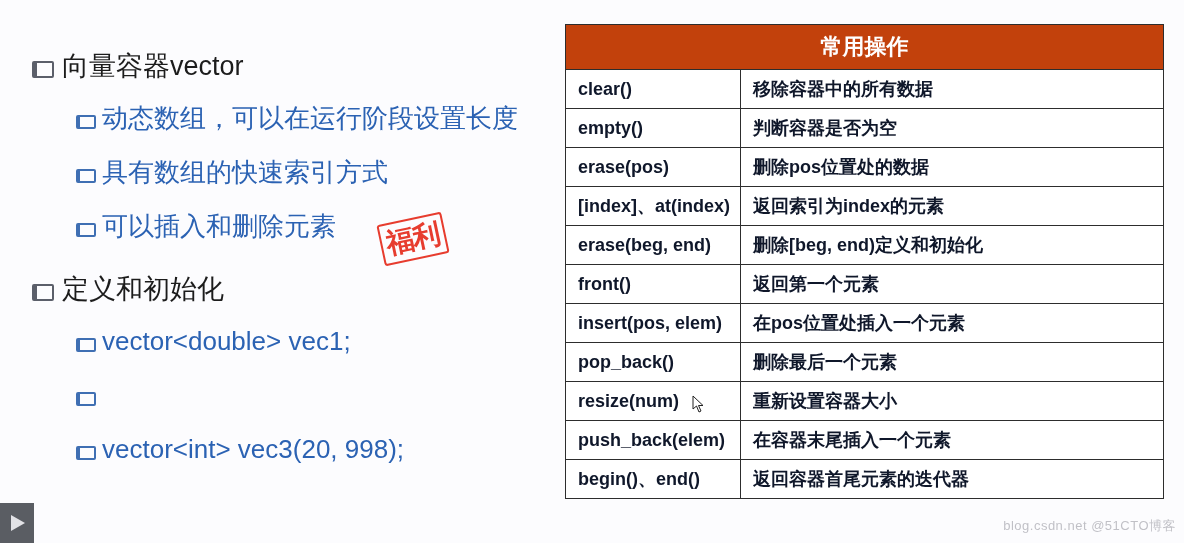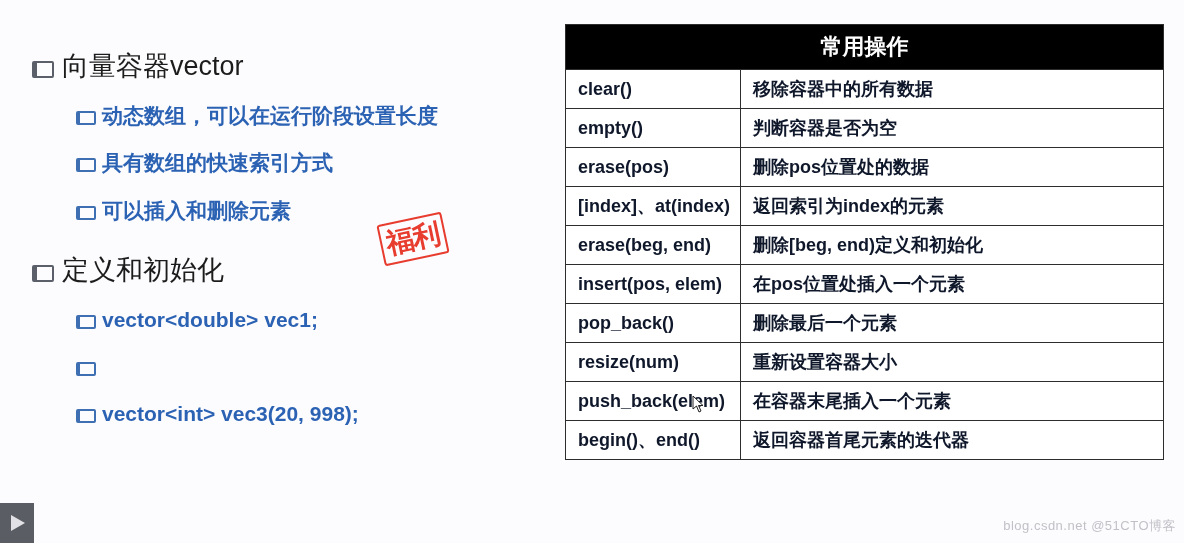--- a/index.html
+++ b/index.html
@@ -69,22 +69,22 @@
     font-size: 27px;
     font-weight: 400;
     color: #1c1c1c;
   }
   ul.sublist {
     list-style: none;
     padding: 0 0 0 44px;
     margin: 0 0 28px 0;
   }
   ul.sublist li {
-    font-size: 21px;
-    font-weight: 700;
+    font-size: 26px;
+    font-weight: 400;
     color: #2b62b3;
     margin-bottom: 20px;
     line-height: 1.3;
   }
 
   
   .stamp {
     position: absolute;
     left: 380px;
     top: 218px;
@@ -99,21 +99,21 @@
     font-family: "STKaiti", "KaiTi", serif;
   }
 
   
   table.ops {
     width: 100%;
     border-collapse: collapse;
     background: #fff;
   }
   table.ops th {
-    background: #000000;
+    background: #c2410c;
     color: #fff;
     font-size: 22px;
     font-weight: 700;
     padding: 7px 0;
     text-align: center;
     border: 1.5px solid #2d2d2d;
   }
   table.ops td {
     border: 1.5px solid #2d2d2d;
     padding: 7px 10px 7px 12px;
@@ -208,20 +208,24 @@
           </tr>
         <tr>
             <td>[index]、at(index)</td>
             <td>返回索引为index的元素</td>
           </tr>
         <tr>
             <td>erase(beg, end)</td>
             <td>删除[beg, end)定义和初始化</td>
           </tr>
         <tr>
+            <td>front()</td>
+            <td>返回第一个元素</td>
+          </tr>
+        <tr>
             <td>insert(pos, elem)</td>
             <td>在pos位置处插入一个元素</td>
           </tr>
         <tr>
             <td>pop_back()</td>
             <td>删除最后一个元素</td>
           </tr>
         <tr>
             <td>resize(num)</td>
             <td>重新设置容器大小</td>

